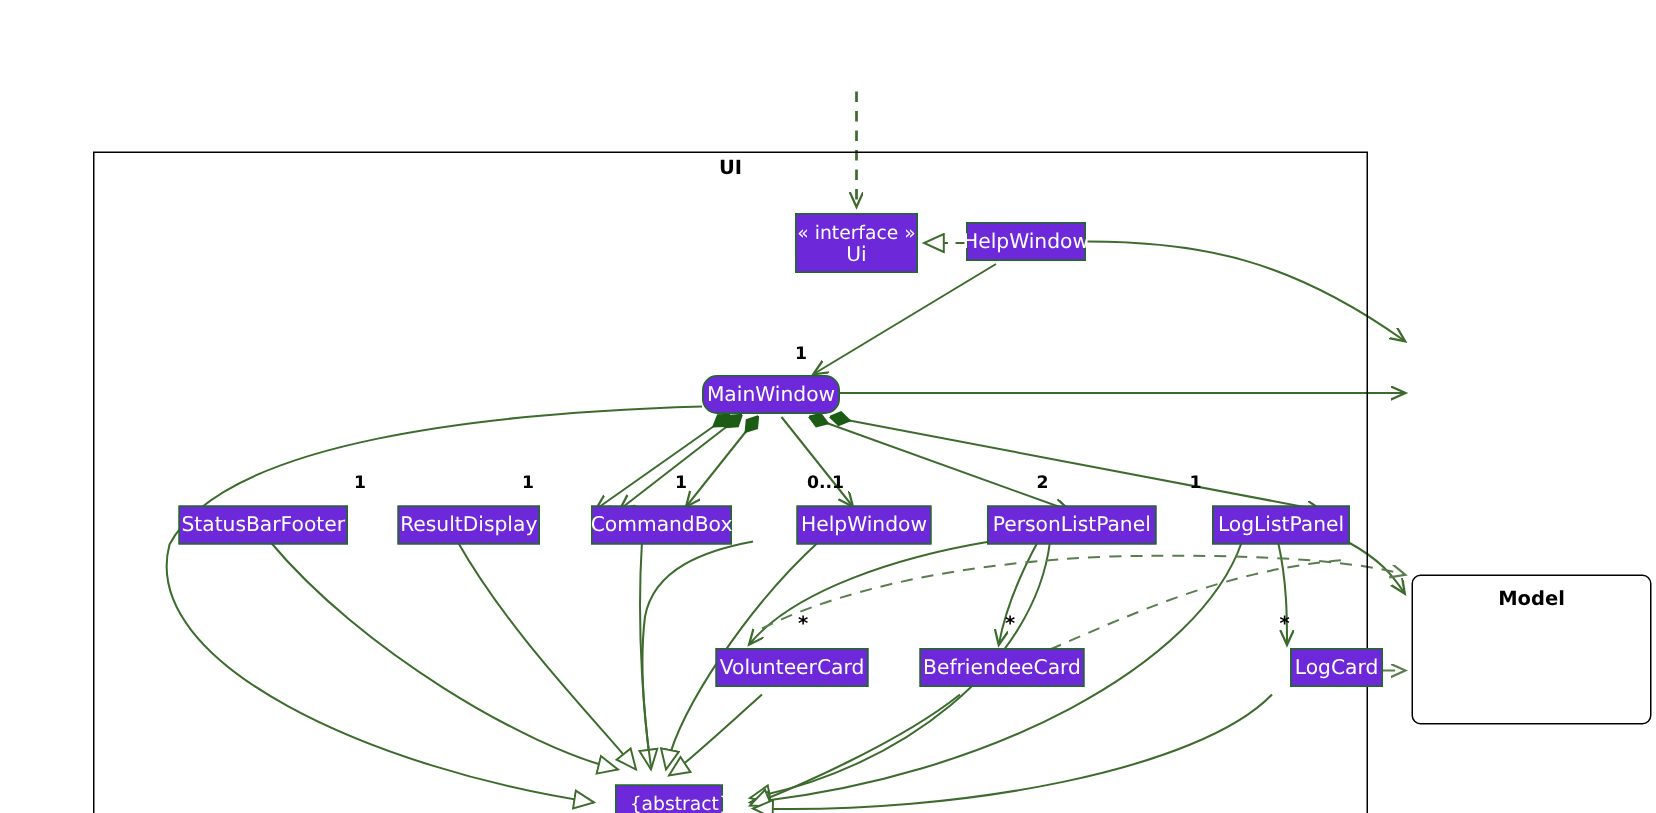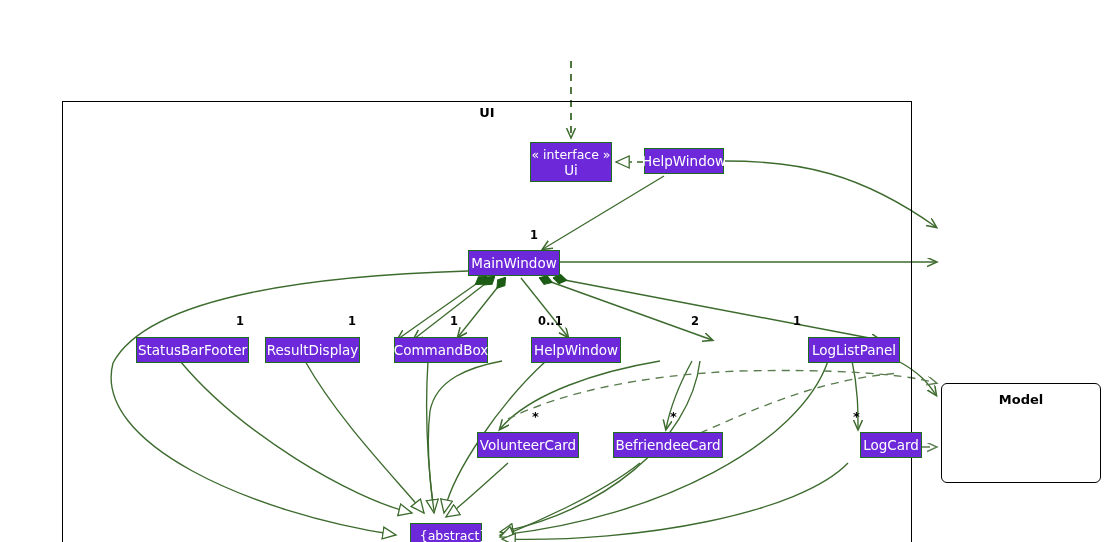--- a/index.html
+++ b/index.html
@@ -191,40 +191,43 @@
 
   <div class="cls" style="left:530px; top:99px; width:82px; height:40px;">
     <span class="stereo">« interface »</span>
     <span class="cname">Ui</span>
   </div>
 
   <div class="cls" style="left:644px; top:105px; width:80px; height:26px;">
     <span class="cname">HelpWindow</span>
   </div>
 
-  <div class="cls" style="left:468px; top:207px; width:92px; height:26px;">
+  <div class="cls" style="left:468px; top:207px; width:92px; height:26px;border-radius:10px;">
     <span class="cname">MainWindow</span>
   </div>
 
-  <div class="cls" style="left:136px; top:294px; width:113px; height:26px;">
+  <div class="cls" style="left:119px; top:294px; width:113px; height:26px;">
     <span class="cname">StatusBarFooter</span>
   </div>
 
   <div class="cls" style="left:265px; top:294px; width:95px; height:26px;">
     <span class="cname">ResultDisplay</span>
   </div>
 
   <div class="cls" style="left:394px; top:294px; width:94px; height:26px;">
     <span class="cname">CommandBox</span>
   </div>
 
   <div class="cls" style="left:531px; top:294px; width:90px; height:26px;">
     <span class="cname">HelpWindow</span>
   </div>
 
+  <div class="cls" style="left:658px; top:294px; width:113px; height:26px;">
+    <span class="cname">PersonListPanel</span>
+  </div>
 
   <div class="cls" style="left:808px; top:294px; width:92px; height:26px;">
     <span class="cname">LogListPanel</span>
   </div>
 
   <div class="cls" style="left:477px; top:389px; width:102px; height:26px;">
     <span class="cname">VolunteerCard</span>
   </div>
 
   <div class="cls" style="left:613px; top:389px; width:110px; height:26px;">

